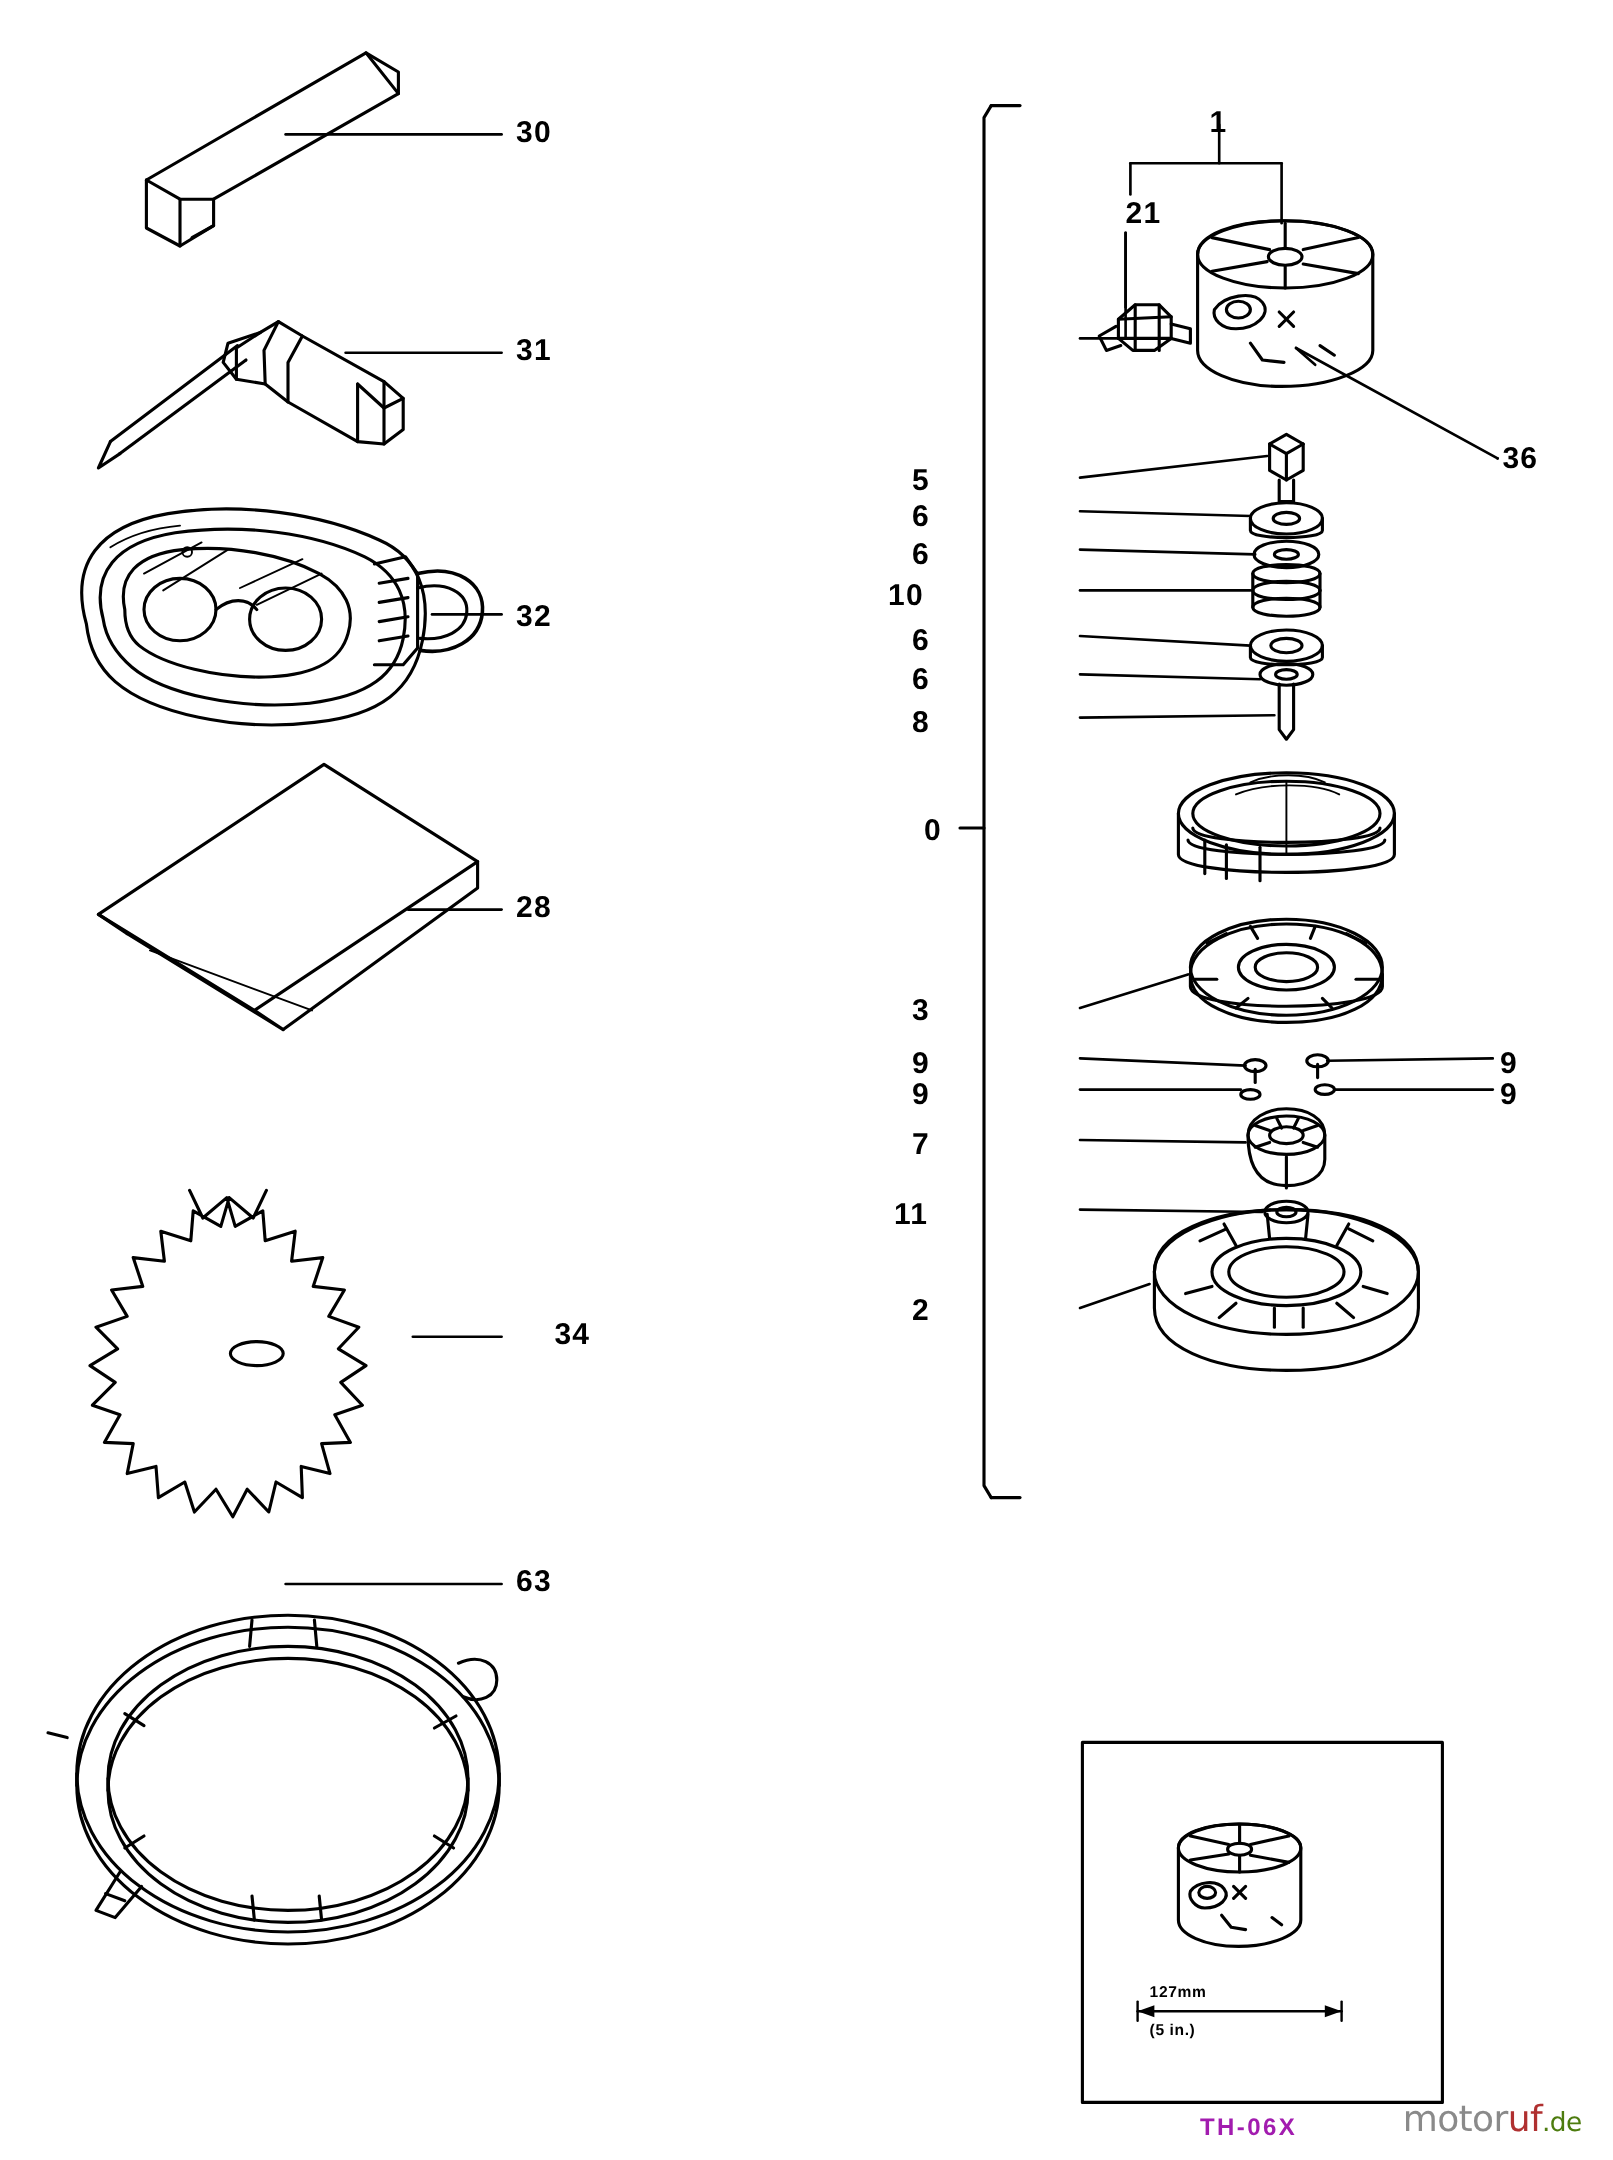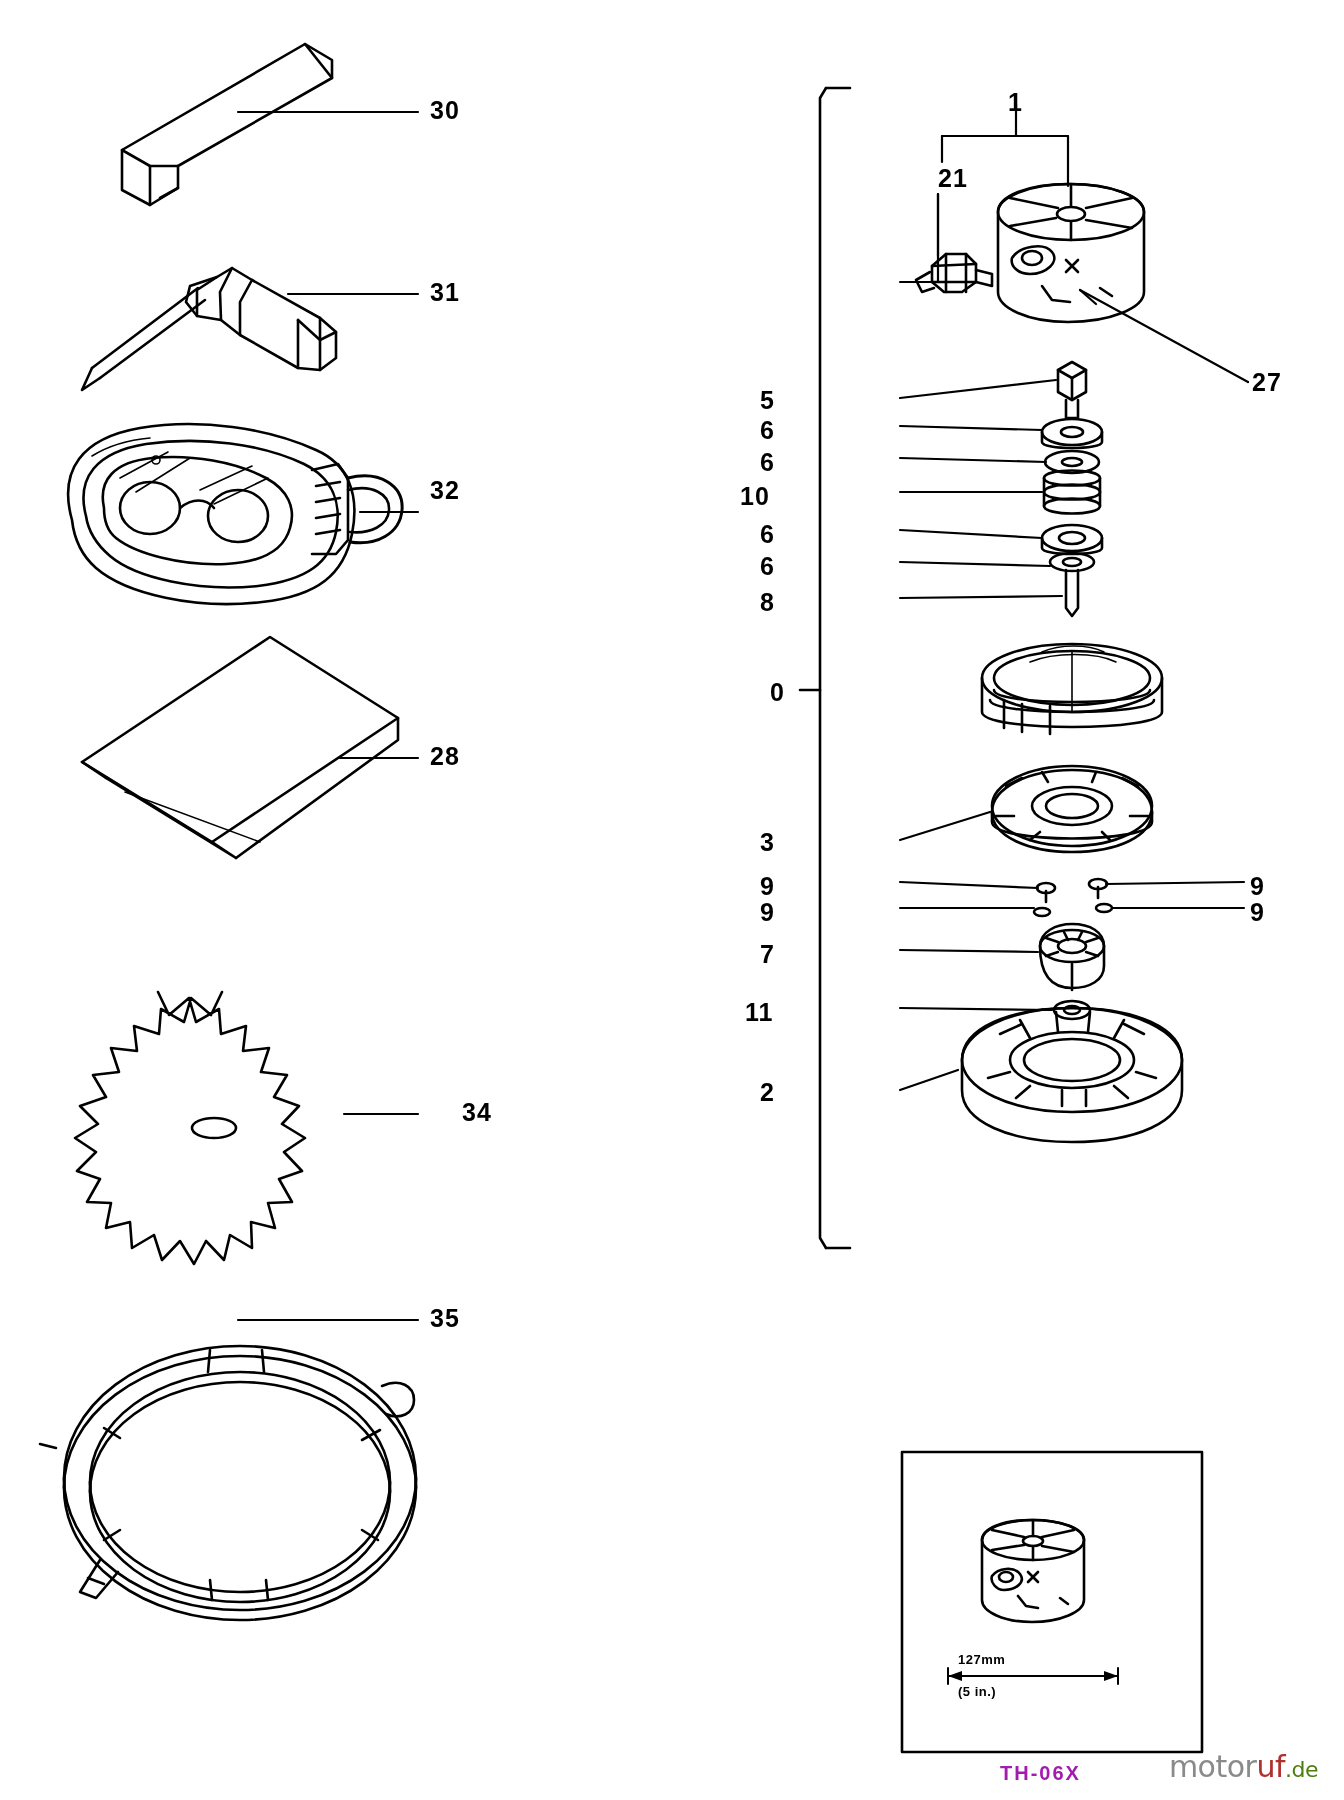--- a/index.html
+++ b/index.html
@@ -347,28 +347,28 @@
         <path d="M1118 1668 L1118 1684" stroke-width="2"></path>
         <path d="M948 1676 L962 1671 L962 1681 Z" fill="#000" stroke="none"></path>
         <path d="M1118 1676 L1104 1671 L1104 1681 Z" fill="#000" stroke="none"></path>
       </g>
 
     </g>
   </svg>
 
   <div class="callout" style="left:430px; top:96px;">30</div>
   <div class="callout" style="left:430px; top:278px;">31</div>
-  <div class="callout" style="left:430px; top:476px;">32</div>
+  <div class="callout" style="left:430px; top:500px;">32</div>
   <div class="callout" style="left:430px; top:742px;">28</div>
   <div class="callout" style="left:430px; top:1098px;margin-left:32px;">34</div>
-  <div class="callout" style="left:430px; top:1304px;">35</div>
+  <div class="callout" style="left:430px; top:1304px;">63</div>
 
   <div class="callout" style="left:1008px; top:88px;">1</div>
   <div class="callout" style="left:938px;  top:164px;">21</div>
-  <div class="callout" style="left:1252px; top:368px;">27</div>
+  <div class="callout" style="left:1252px; top:368px;">36</div>
 
   <div class="callout" style="left:760px; top:386px;">5</div>
   <div class="callout" style="left:760px; top:416px;">6</div>
   <div class="callout" style="left:760px; top:448px;">6</div>
   <div class="callout" style="left:740px; top:482px;">10</div>
   <div class="callout" style="left:760px; top:520px;">6</div>
   <div class="callout" style="left:760px; top:552px;">6</div>
   <div class="callout" style="left:760px; top:588px;">8</div>
 
   <div class="callout" style="left:760px; top:828px;">3</div>

